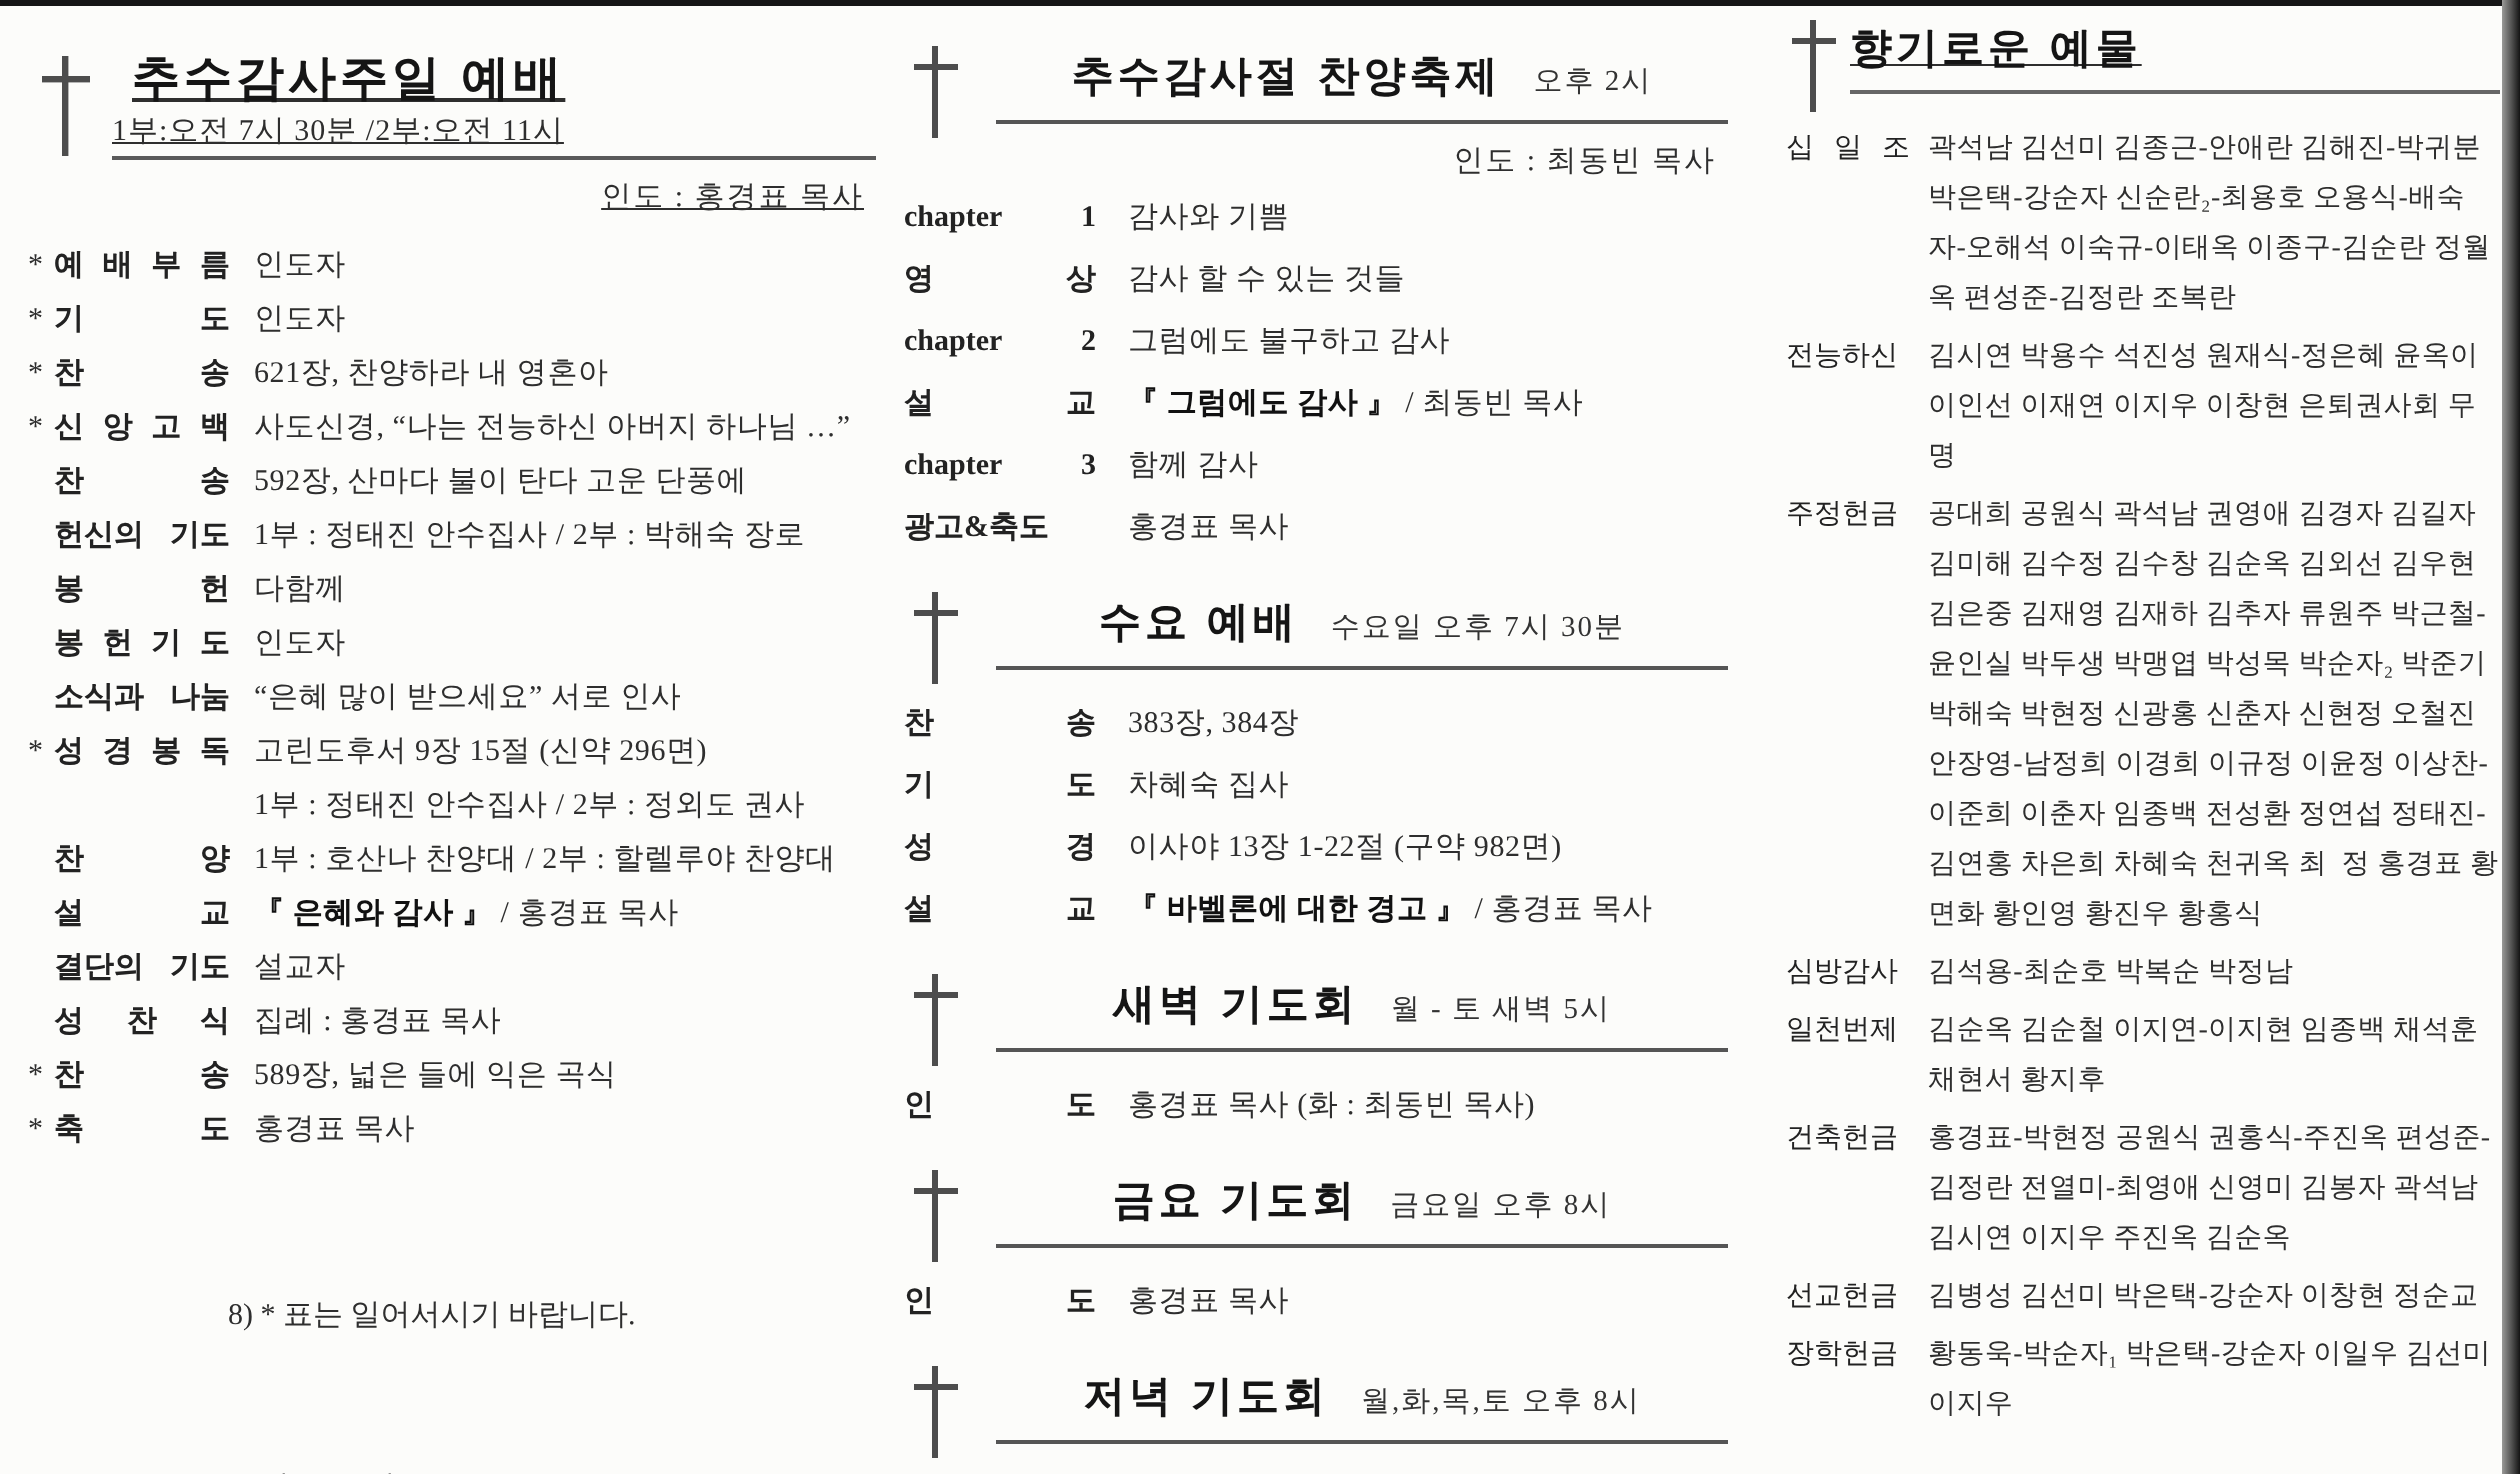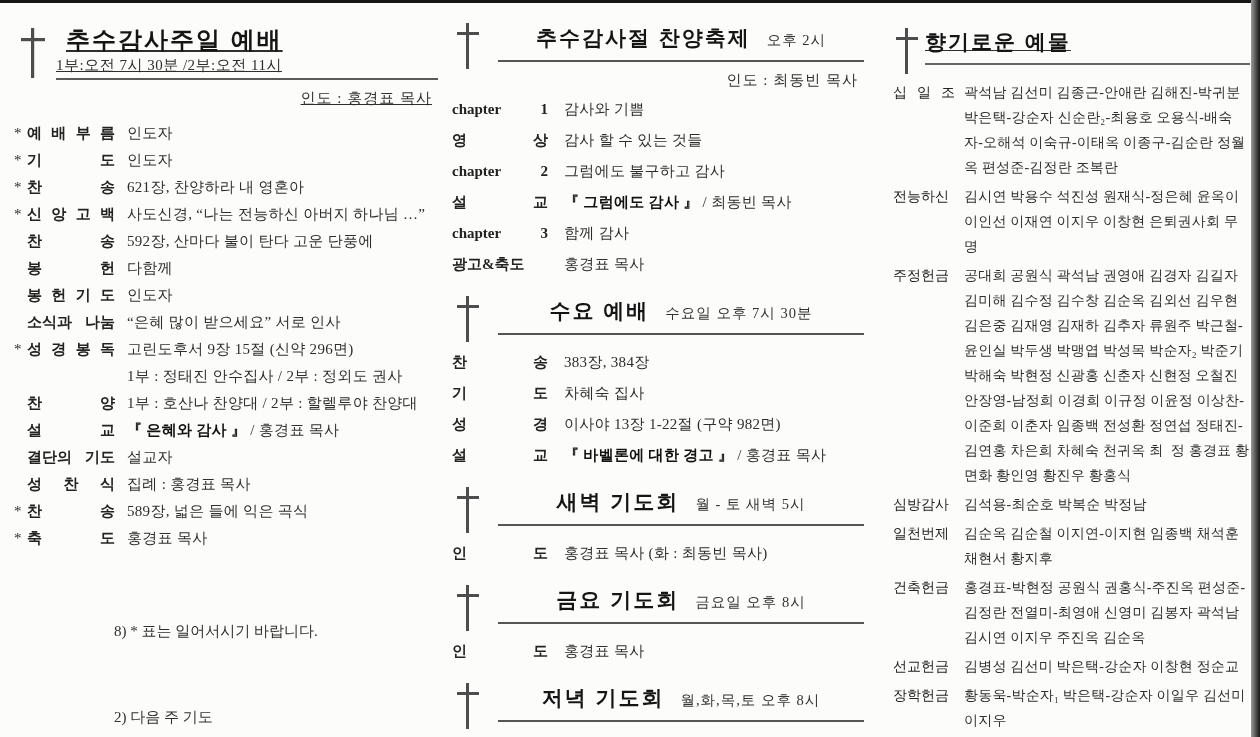--- a/index.html
+++ b/index.html
@@ -8,21 +8,21 @@
     background:#fcfcfa; color:#2e2e2e;
     font-family:"Liberation Serif","DejaVu Serif",serif;
   }
   .edge-top { position:absolute; top:0; left:0; right:0; height:3px; background:#161616; }
   .edge-right { position:absolute; top:0; right:0; width:9px; height:737px;
     background:linear-gradient(to right,#9a9a98,#141414); }
 
   .col { position:absolute; top:0; }
   .col1 { left:14px;  top:24px; width:424px; }
   .col2 { left:452px; top:24px; width:412px; }
-  .col3 { left:893px; top:28px; width:357px; }
+  .col3 { left:893px; top:10px; width:357px; }
 
   
   .sec { position:relative;text-decoration:underline; }
   .cross { position:absolute; left:6px; top:2px; }
   .head-big { margin-left:52px; }
   .title-lg { font-family:"Liberation Sans","DejaVu Sans",sans-serif; font-weight:bold;
     font-size:24px; letter-spacing:2px; color:#151515; line-height:32px; }
   .title-md { font-family:"Liberation Sans","DejaVu Sans",sans-serif; font-weight:bold;
     font-size:21px; letter-spacing:2px; color:#151515; }
   .sec-time { font-size:14.5px; color:#333; margin-left:12px; letter-spacing:1px; }
@@ -98,20 +98,25 @@
           <span class="rlabel">신 앙 고 백</span>
           <span class="rvalue">사도신경, “나는 전능하신 아버지 하나님 …”</span>
         </div>
       <div class="row">
           <span class="star"></span>
           <span class="rlabel">찬 송</span>
           <span class="rvalue">592장, 산마다 불이 탄다 고운 단풍에</span>
         </div>
       <div class="row">
           <span class="star"></span>
+          <span class="rlabel">헌신의 기도</span>
+          <span class="rvalue">1부 : 정태진 안수집사 / 2부 : 박해숙 장로</span>
+        </div>
+      <div class="row">
+          <span class="star"></span>
           <span class="rlabel">봉 헌</span>
           <span class="rvalue">다함께</span>
         </div>
       <div class="row">
           <span class="star"></span>
           <span class="rlabel">봉 헌 기 도</span>
           <span class="rvalue">인도자</span>
         </div>
       <div class="row">
           <span class="star"></span>

